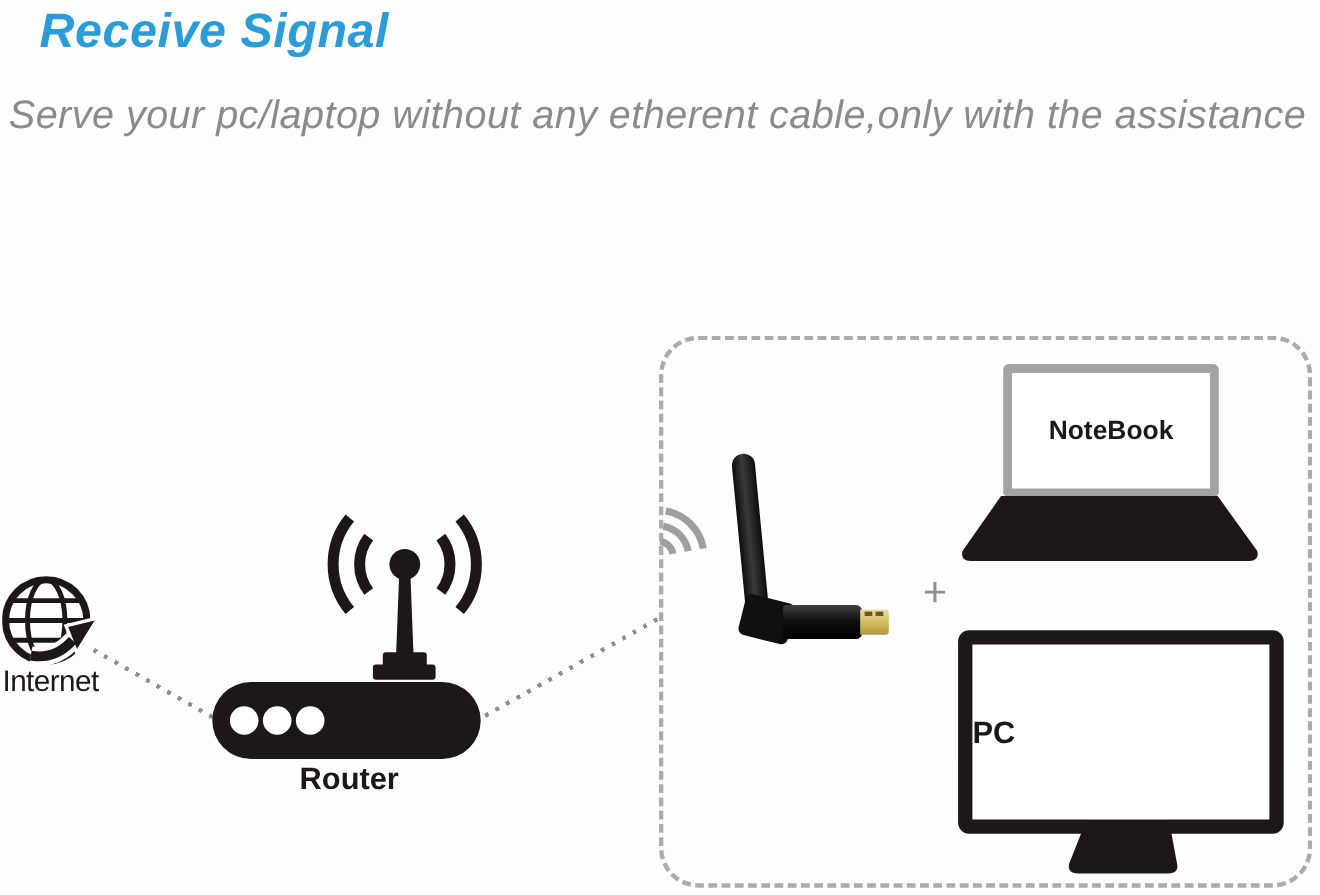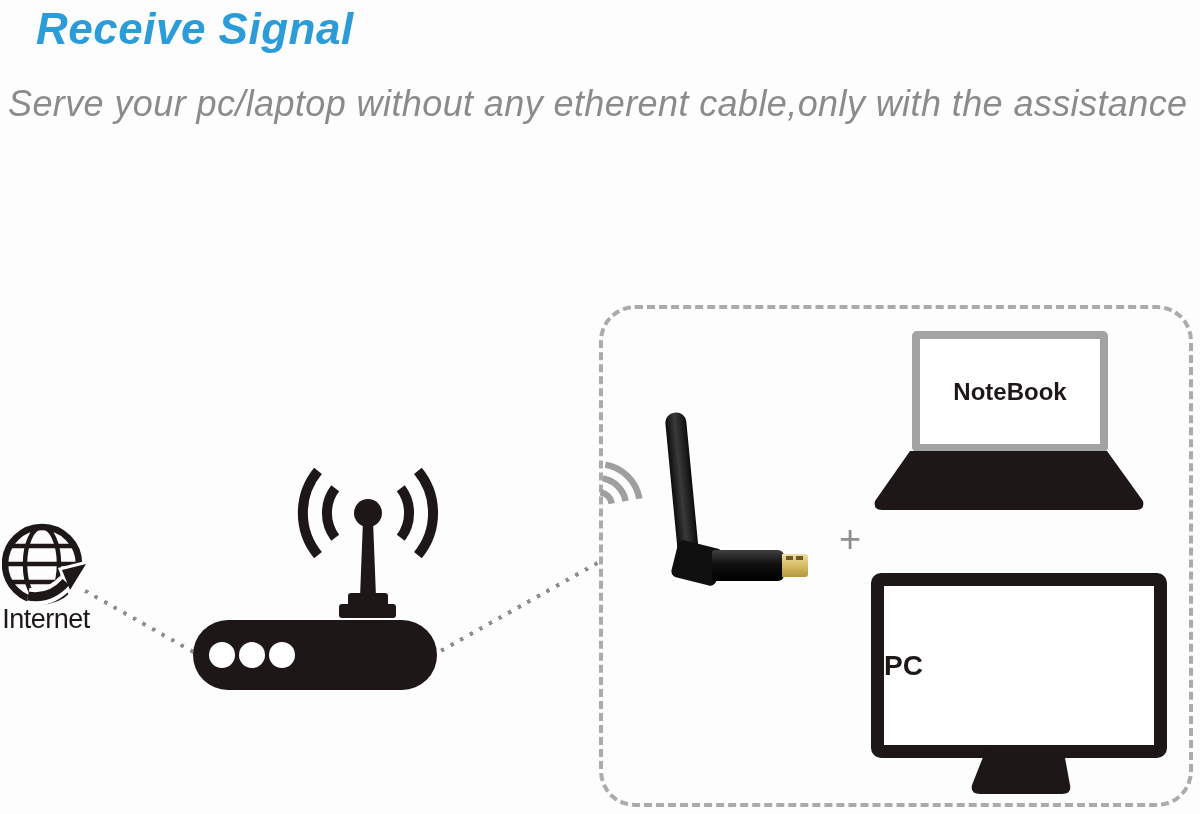--- a/index.html
+++ b/index.html
@@ -133,20 +133,21 @@
       <rect x="158" y="133" width="40" height="14" rx="3"></rect>
       <rect x="149" y="144" width="57" height="14" rx="3"></rect>
       <rect x="3" y="160" width="244" height="70" rx="35"></rect>
     </g>
     <g fill="#ffffff">
       <circle cx="32" cy="195" r="13"></circle>
       <circle cx="62" cy="195" r="13"></circle>
       <circle cx="92" cy="195" r="13"></circle>
     </g>
   </svg>
+  <div class="router-label">Router</div>
 
   <div class="dotline dotline-b"></div>
 
   <div class="kit-box">
 
     <svg class="wifi-svg" width="54" height="54" viewBox="0 0 54 54">
       <g fill="none" stroke="#9f9f9f" stroke-width="6.5">
         <path d="M9.3 8.6 A42 42 0 0 1 43.4 42.7"></path>
         <path d="M6.9 22.4 A28 28 0 0 1 29.6 45.1"></path>
         <path d="M4.4 36.2 A14 14 0 0 1 15.8 47.6"></path>

